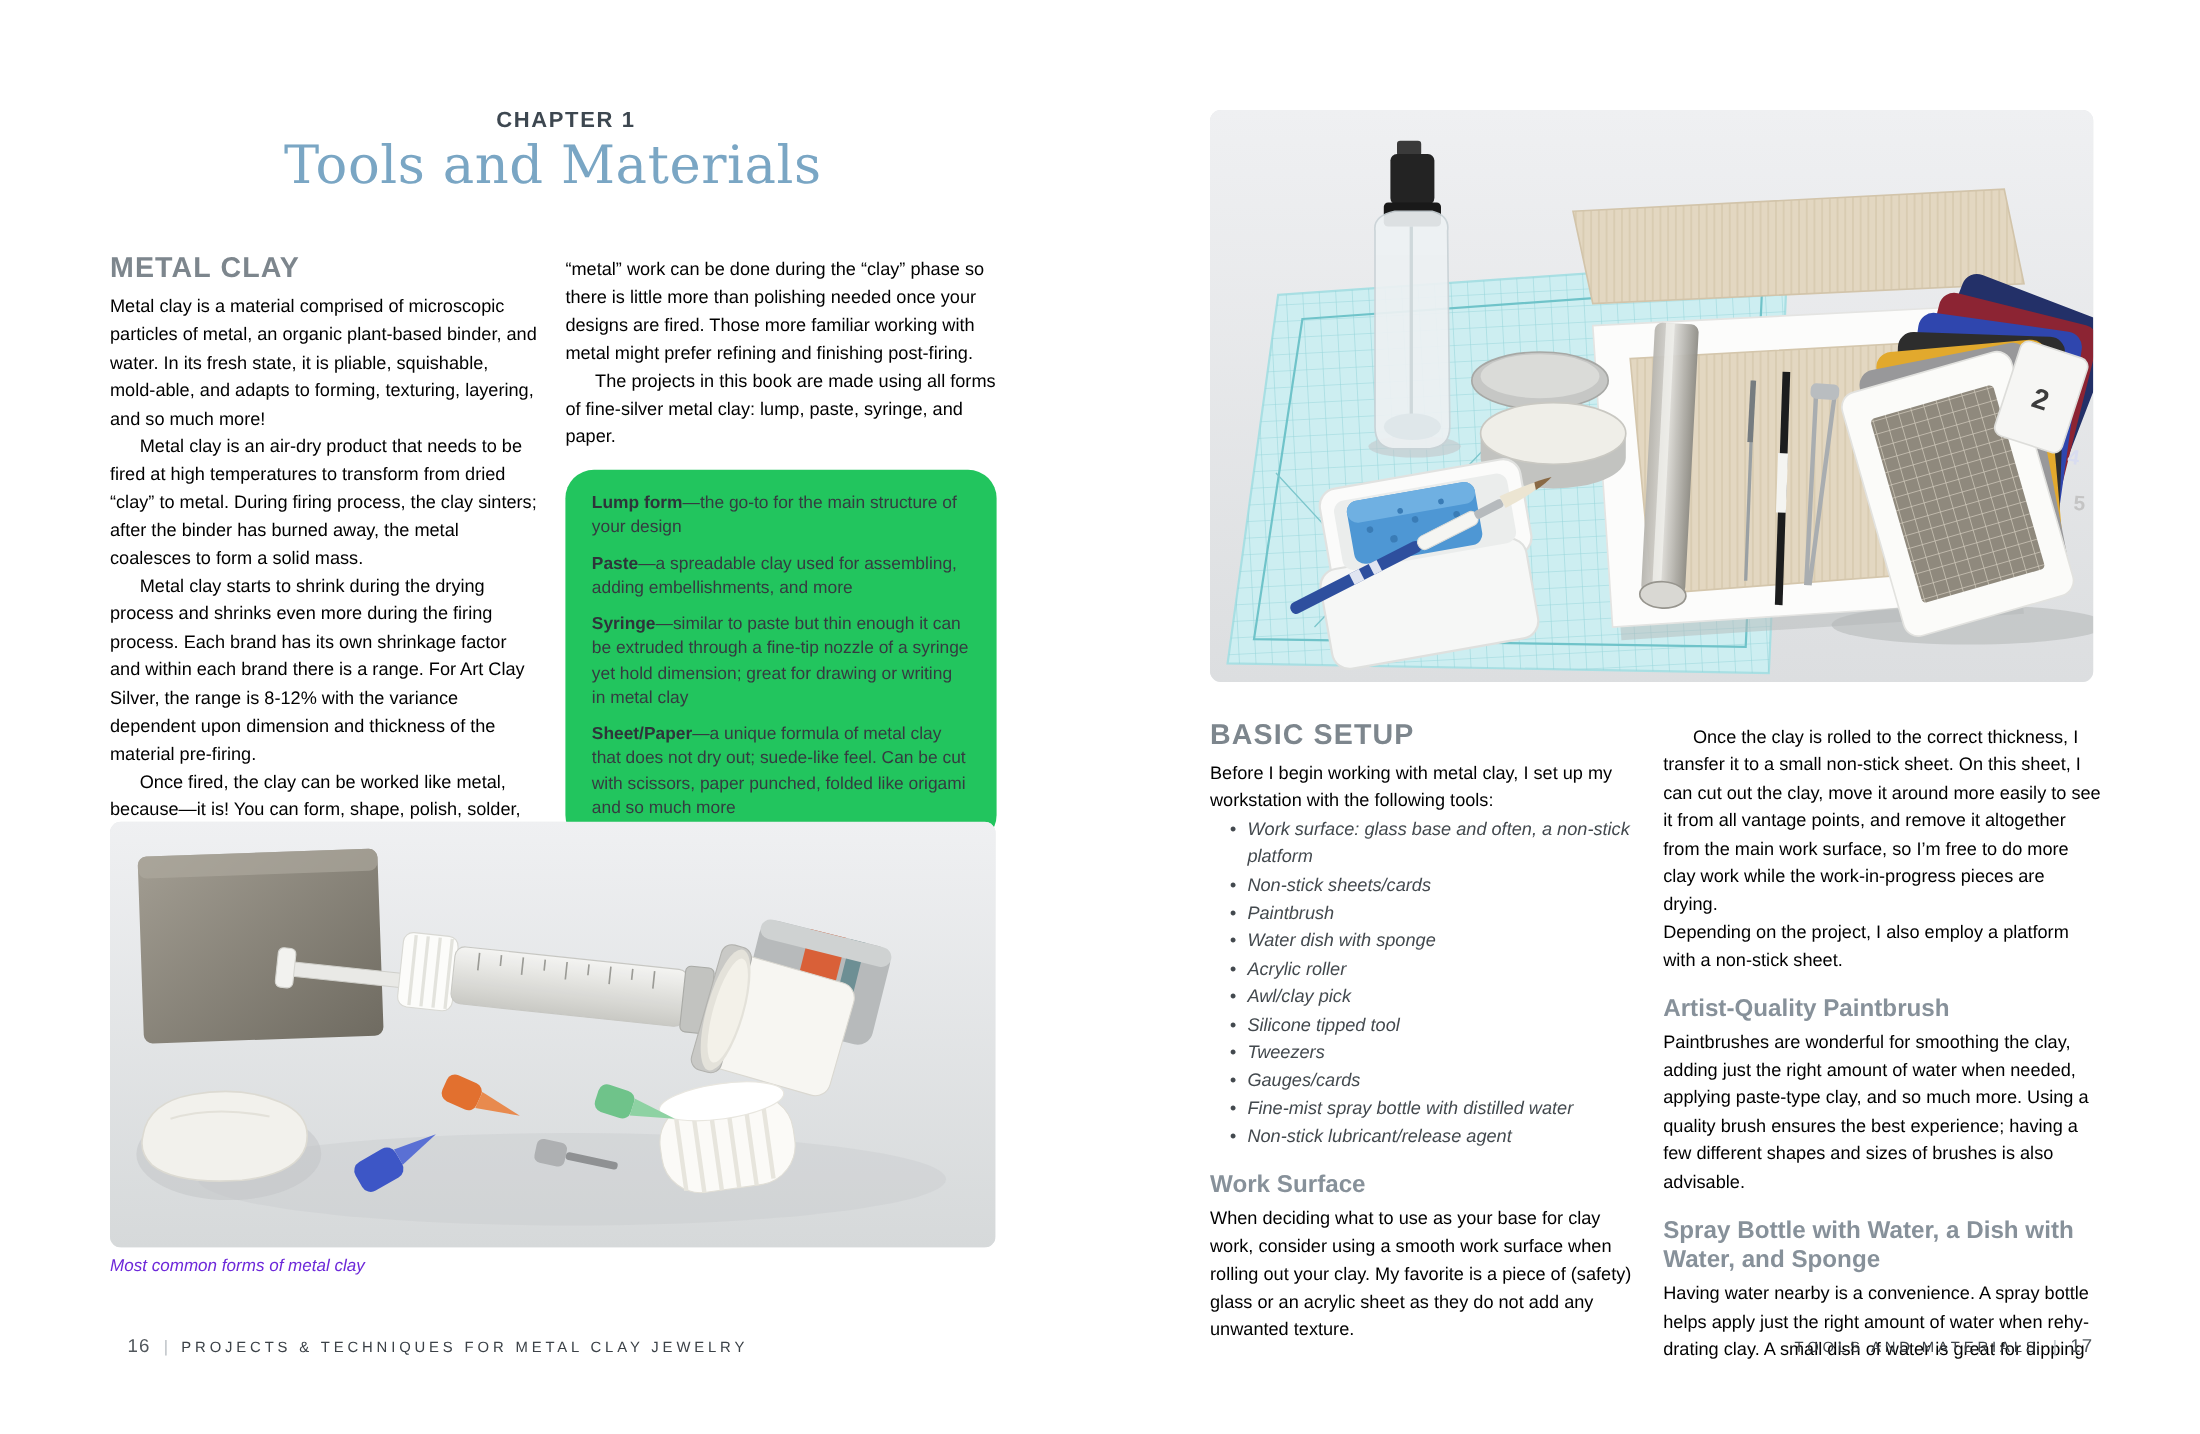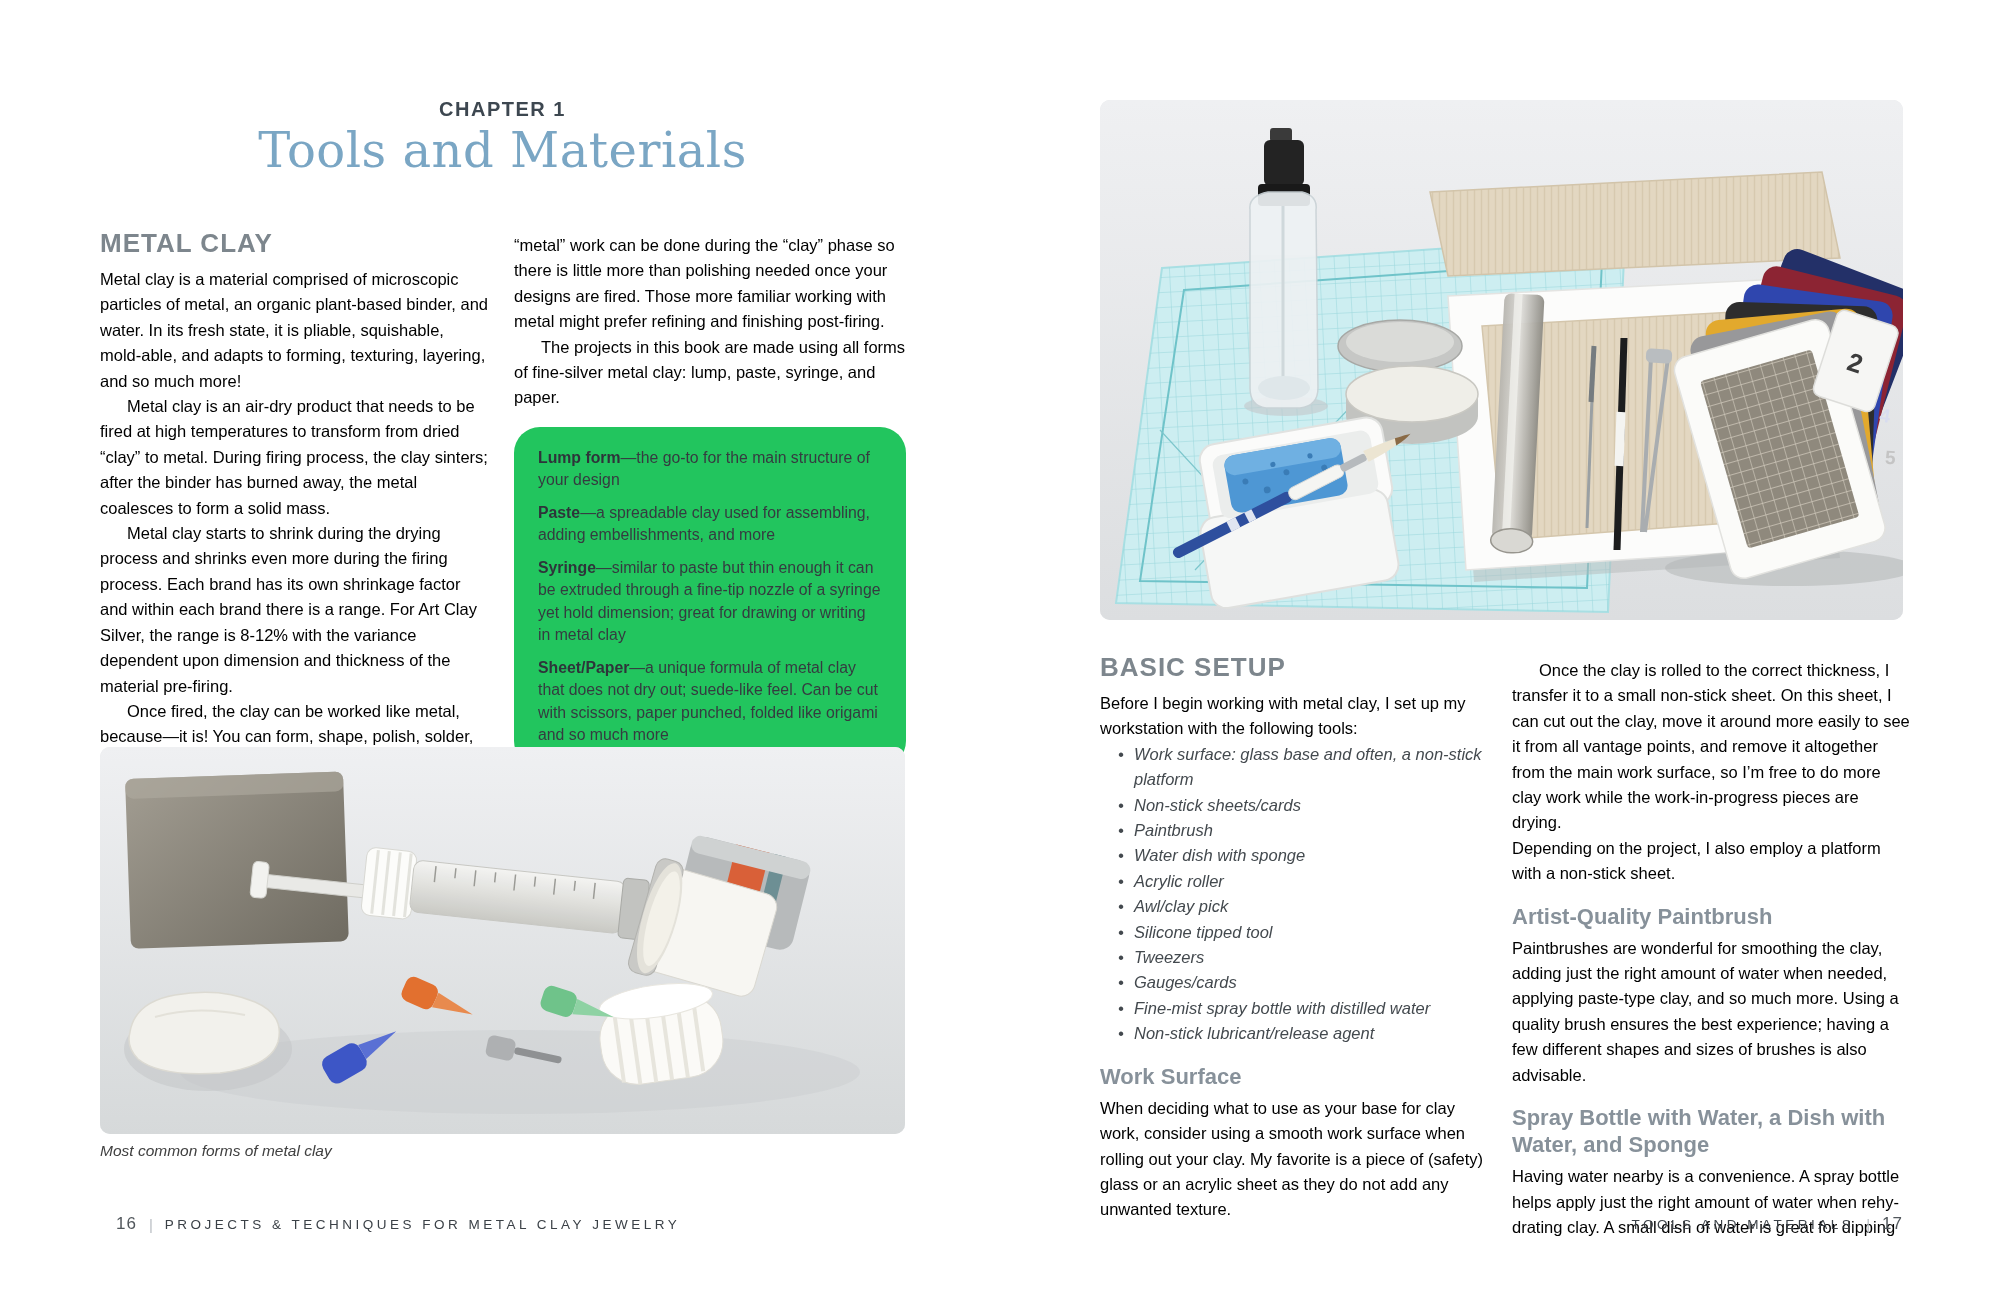--- a/index.html
+++ b/index.html
@@ -9,21 +9,21 @@
     font-family:"Liberation Sans","DejaVu Sans",sans-serif;
     color:#43494e;
   }
   .page { position:absolute; top:0; width:1000px; height:1304px; }
   .page-left { left:0; }
   .page-right { left:1000px; }
   .abs { position:absolute; }
 
   
   .chapter-label {
-    left:100px; top:98px; width:805px; text-align:center;
+    left:112px; top:98px; width:805px; text-align:center;
     font-size:20px; font-weight:bold; letter-spacing:1.5px; color:#3d4750;
   }
   .chapter-title {
     left:100px; top:122px; width:805px; text-align:center;
     font-family:"DejaVu Serif","Liberation Serif",serif;
     font-size:48px; font-weight:normal; color:#7aa6c4; letter-spacing:0.5px;
   }
   h2.sect {
     font-size:26px; font-weight:bold; letter-spacing:1px;
     color:#7d868d; margin-bottom:8px;
@@ -45,21 +45,21 @@
   .info-box p { font-size:15.8px; line-height:22.5px; color:#353b40; margin-bottom:10px; }
   .info-box p:last-child { margin-bottom:0; }
   .info-box strong { font-weight:bold; color:#2e343a; }
 
   .photo { border-radius:10px; overflow:hidden; background:#e4e6e8; }
   .photo svg { display:block; width:100%; height:100%; }
   .photo-left  { left:100px; top:747px; width:805px; height:387px; }
   .photo-right { left:100px; top:100px; width:803px; height:520px; }
 
   .photo-caption {
-    left:100px; top:1142px; font-style:italic; font-size:15.5px; color:#404040;
+    left:100px; top:1142px; font-style:italic; font-size:15.5px; color:#6d28d9;
   }
 
   .rp-col1 { left:100px; top:652px; width:394px; }
   .rp-col2 { left:512px; top:658px; width:398px; }
 
   ul.tools { list-style:none; padding-left:18px; }
   ul.tools li {
     position:relative; padding-left:16px;
     font-size:16.5px; line-height:25.4px; color:#43494e;font-style:italic;
   }

